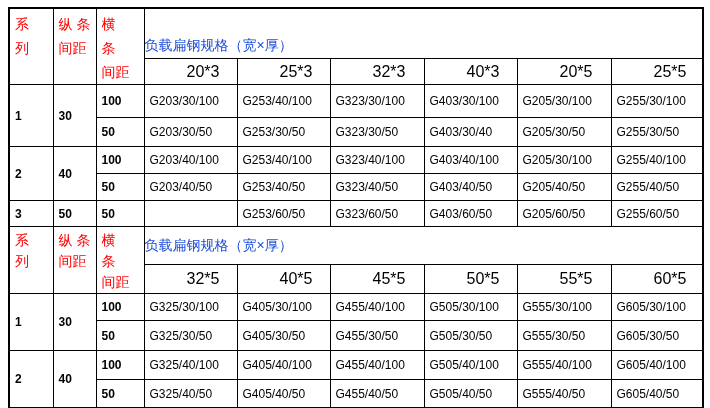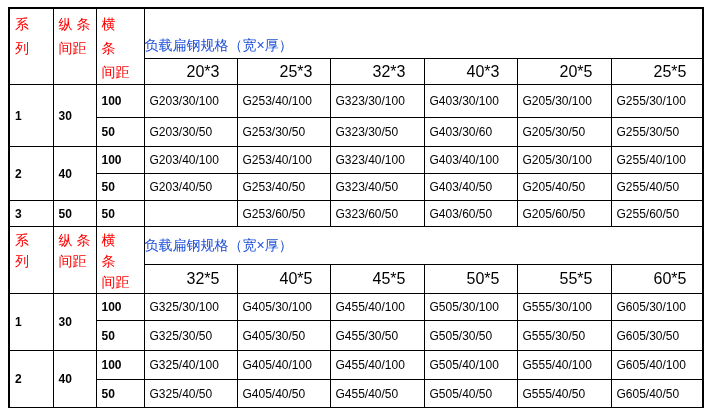--- a/index.html
+++ b/index.html
@@ -111,21 +111,21 @@
       <td class="spec-cell">G323/30/100</td>
       <td class="spec-cell">G403/30/100</td>
       <td class="spec-cell">G205/30/100</td>
       <td class="spec-cell">G255/30/100</td>
     </tr>
     <tr class="h-r2">
       <td class="num">50</td>
       <td class="spec-cell">G203/30/50</td>
       <td class="spec-cell">G253/30/50</td>
       <td class="spec-cell">G323/30/50</td>
-      <td class="spec-cell">G403/30/60</td>
+      <td class="spec-cell">G403/30/40</td>
       <td class="spec-cell">G205/30/50</td>
       <td class="spec-cell">G255/30/50</td>
     </tr>
     <tr class="h-r3">
       <td class="num" rowspan="2">2</td>
       <td class="num" rowspan="2">40</td>
       <td class="num">100</td>
       <td class="spec-cell">G203/40/100</td>
       <td class="spec-cell">G253/40/100</td>
       <td class="spec-cell">G323/40/100</td>

